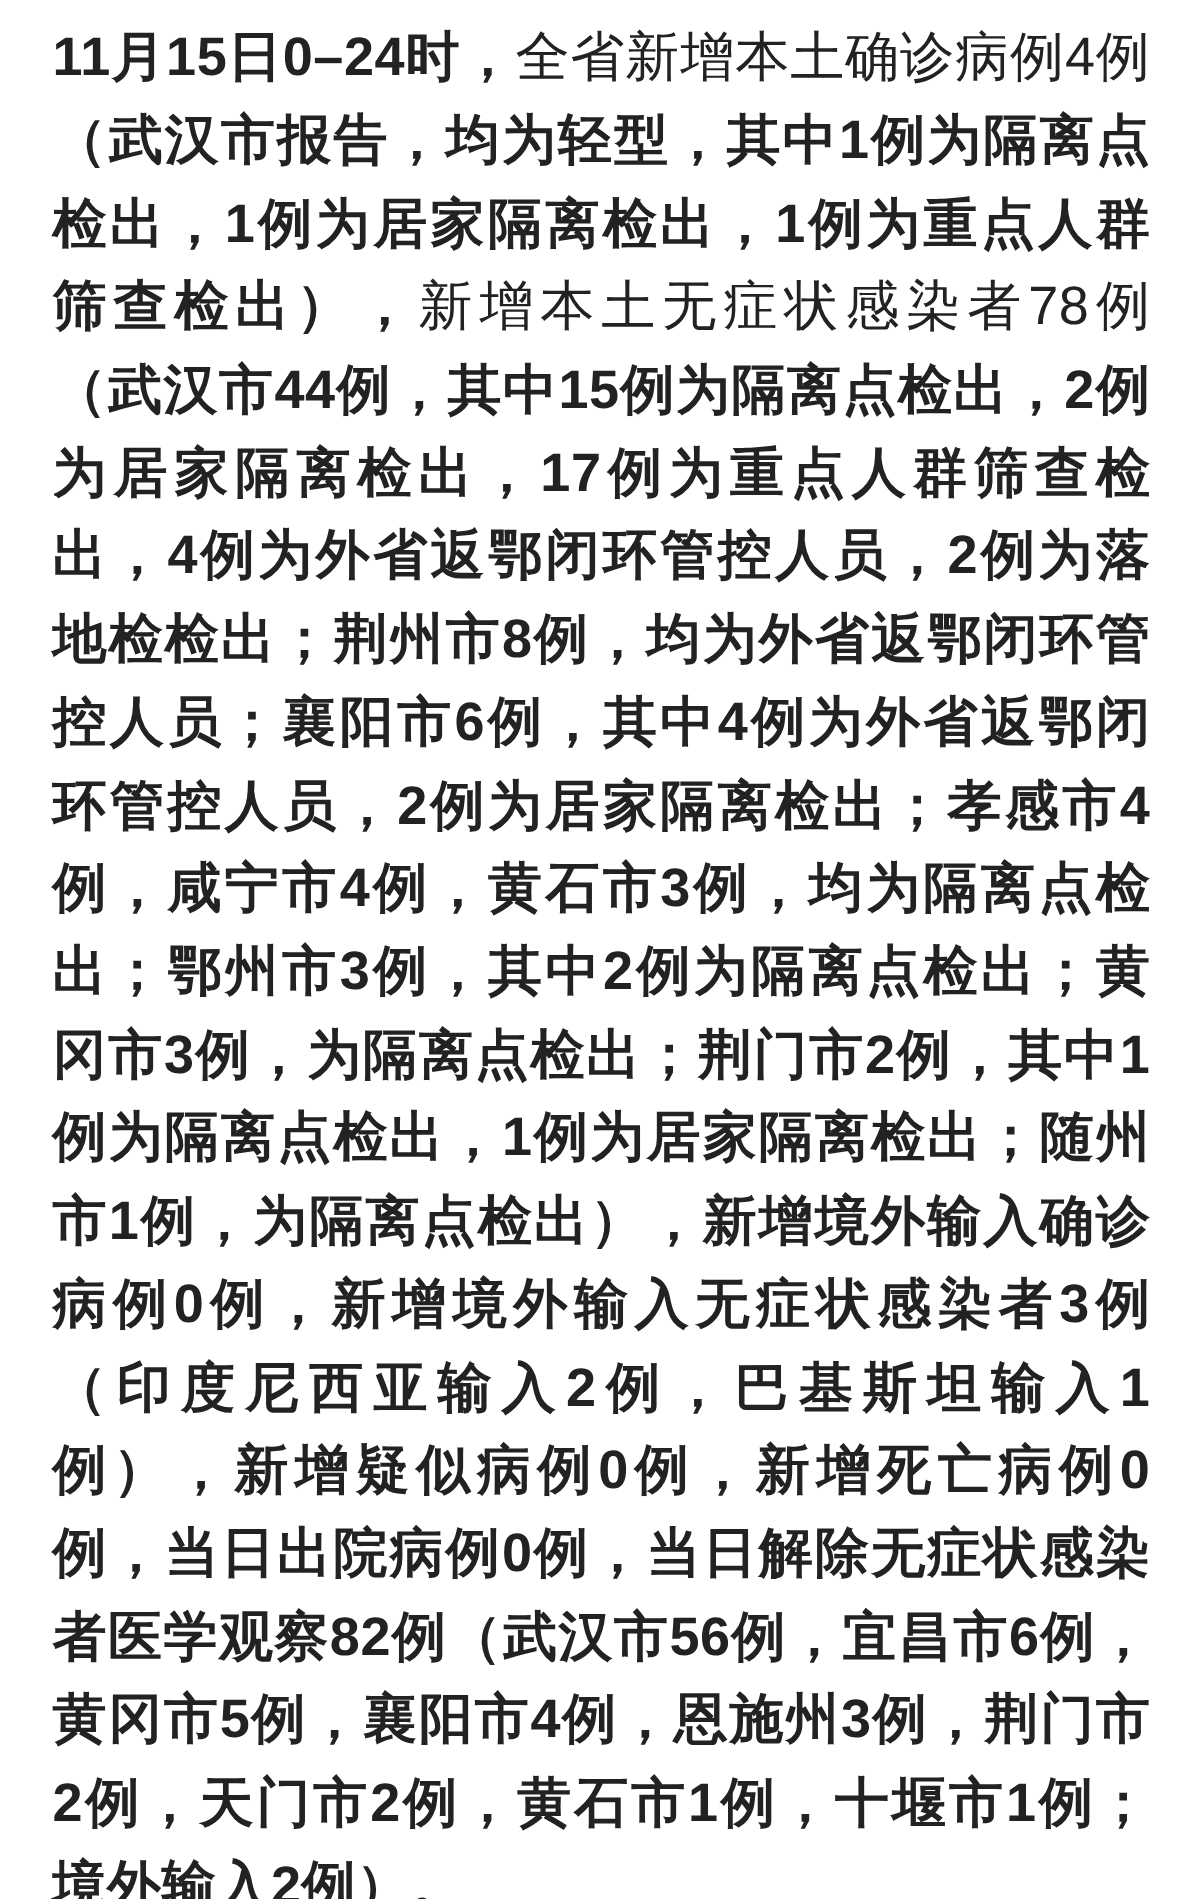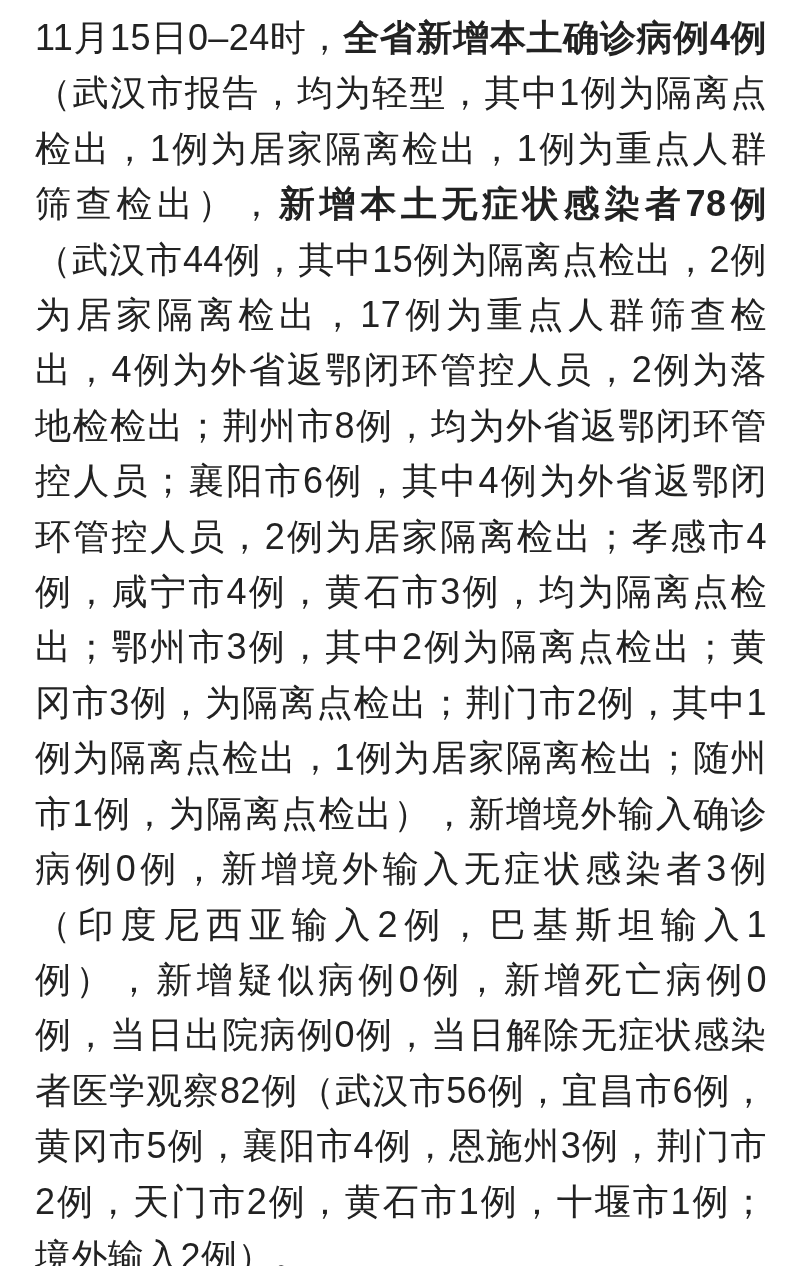--- a/index.html
+++ b/index.html
@@ -22,24 +22,24 @@
     margin: 0;
     font-size: 36px;
     line-height: 55.4px;
     color: #222222;
     text-align: justify;
     text-justify: inter-character;
     letter-spacing: 0.4px;
     word-break: break-all;
   }
   .report-text .seg-bold {
-    font-weight: 700;
+    font-weight: 400;
   }
   .report-text .seg-regular {
-    font-weight: 400;
+    font-weight: 700;
   }
 </style>
 </head>
 <body>
 
 <main class="doc">
   <p class="report-text">
     <span class="seg-regular">11月15日0–24时，</span><span class="seg-bold">全省新增本土确诊病例4例</span><span class="seg-regular">（武汉市报告，均为轻型，其中1例为隔离点检出，1例为居家隔离检出，1例为重点人群筛查检出），</span><span class="seg-bold">新增本土无症状感染者78例</span><span class="seg-regular">（武汉市44例，其中15例为隔离点检出，2例为居家隔离检出，17例为重点人群筛查检出，4例为外省返鄂闭环管控人员，2例为落地检检出；荆州市8例，均为外省返鄂闭环管控人员；襄阳市6例，其中4例为外省返鄂闭环管控人员，2例为居家隔离检出；孝感市4例，咸宁市4例，黄石市3例，均为隔离点检出；鄂州市3例，其中2例为隔离点检出；黄冈市3例，为隔离点检出；荆门市2例，其中1例为隔离点检出，1例为居家隔离检出；随州市1例，为隔离点检出），新增境外输入确诊病例0例，新增境外输入无症状感染者3例（印度尼西亚输入2例，巴基斯坦输入1例），新增疑似病例0例，新增死亡病例0例，当日出院病例0例，当日解除无症状感染者医学观察82例（武汉市56例，宜昌市6例，黄冈市5例，襄阳市4例，恩施州3例，荆门市2例，天门市2例，黄石市1例，十堰市1例；境外输入2例）。</span>
   </p>
 </main>

